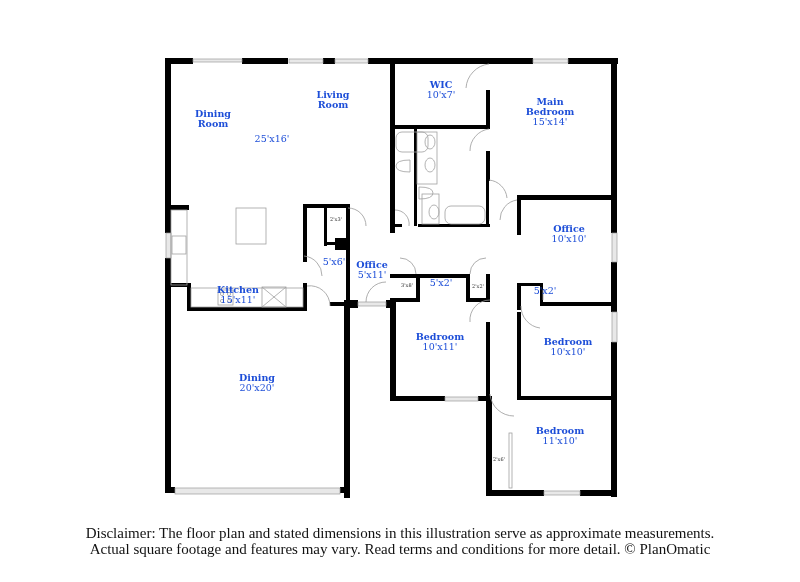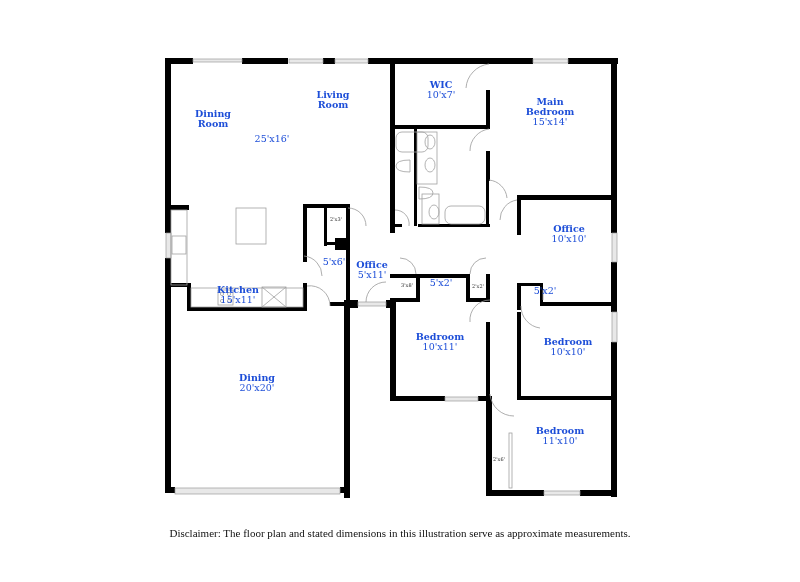--- a/index.html
+++ b/index.html
@@ -3,21 +3,21 @@
 <meta charset="utf-8">
 <style>
   html,body{margin:0;padding:0;background:#fff;}
   body{width:800px;height:582px;position:relative;overflow:hidden;font-family:"DejaVu Serif",serif;}
   #plan{position:absolute;left:0;top:0;width:800px;height:582px;}
   .lbl{position:absolute;text-align:center;font-family:"DejaVu Serif",serif;font-weight:bold;color:#1d4ed8;line-height:1.05;transform:translateX(-50%);white-space:nowrap;}
   .lbl .name{font-size:9.5px;display:block;}
   .lbl .dim{font-size:9.5px;display:block;font-weight:normal;}
   .lbl.b .dim{font-weight:normal;}
   .tiny{position:absolute;font-size:5px;color:#333;transform:translateX(-50%);white-space:nowrap;font-family:"DejaVu Serif",serif;}
-  #disclaimer{position:absolute;left:0;top:525px;width:800px;text-align:center;font-family:"Liberation Serif","DejaVu Serif",serif;font-size:11px;color:#111;line-height:16px;}
+  #disclaimer{position:absolute;left:0;top:525px;width:800px;text-align:center;font-family:"Liberation Serif","DejaVu Serif",serif;font-size:15px;color:#111;line-height:16px;}
 </style>
 </head>
 <body>
 
 <svg id="plan" viewBox="0 0 800 582" xmlns="http://www.w3.org/2000/svg">
   <g fill="#000">
 
     <rect x="165" y="58" width="28" height="6"></rect>
     <rect x="242" y="58" width="46" height="6"></rect>
     <rect x="323" y="58" width="12" height="6"></rect>
@@ -209,13 +209,14 @@
       <span class="dim">11'x10'</span>
     </div>
     <div class="tiny" style="left: 336px; top: 216px;">2'x3'</div>
     <div class="tiny" style="left: 407px; top: 282px;">3'x8'</div>
     <div class="tiny" style="left: 478px; top: 283px;">2'x2'</div>
     <div class="tiny" style="left: 499px; top: 456px;">2'x6'</div>
   </div>
 
 <div id="disclaimer">
   <div>Disclaimer: The floor plan and stated dimensions in this illustration serve as approximate measurements.</div>
+  <div>Actual square footage and features may vary. Read terms and conditions for more detail. © PlanOmatic</div>
 </div>
 
 </body></html>

